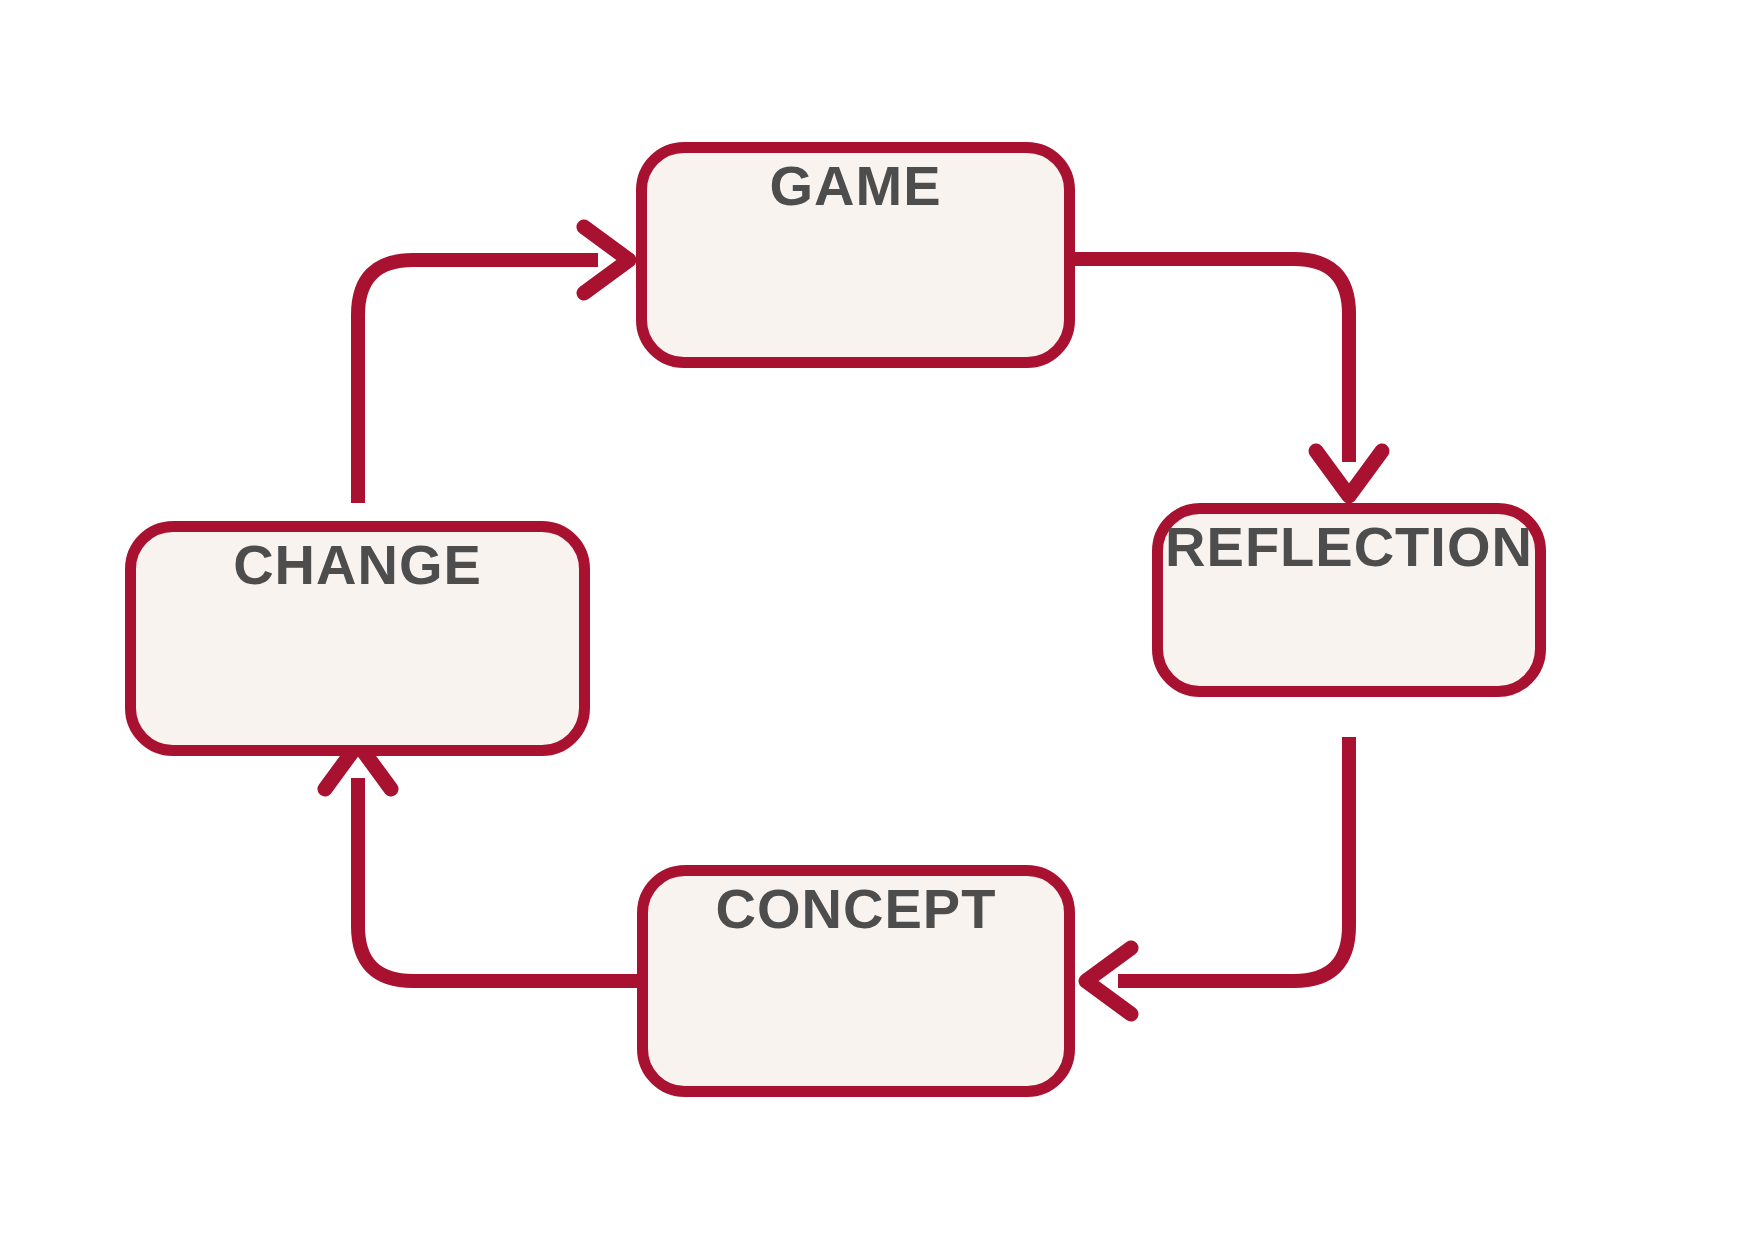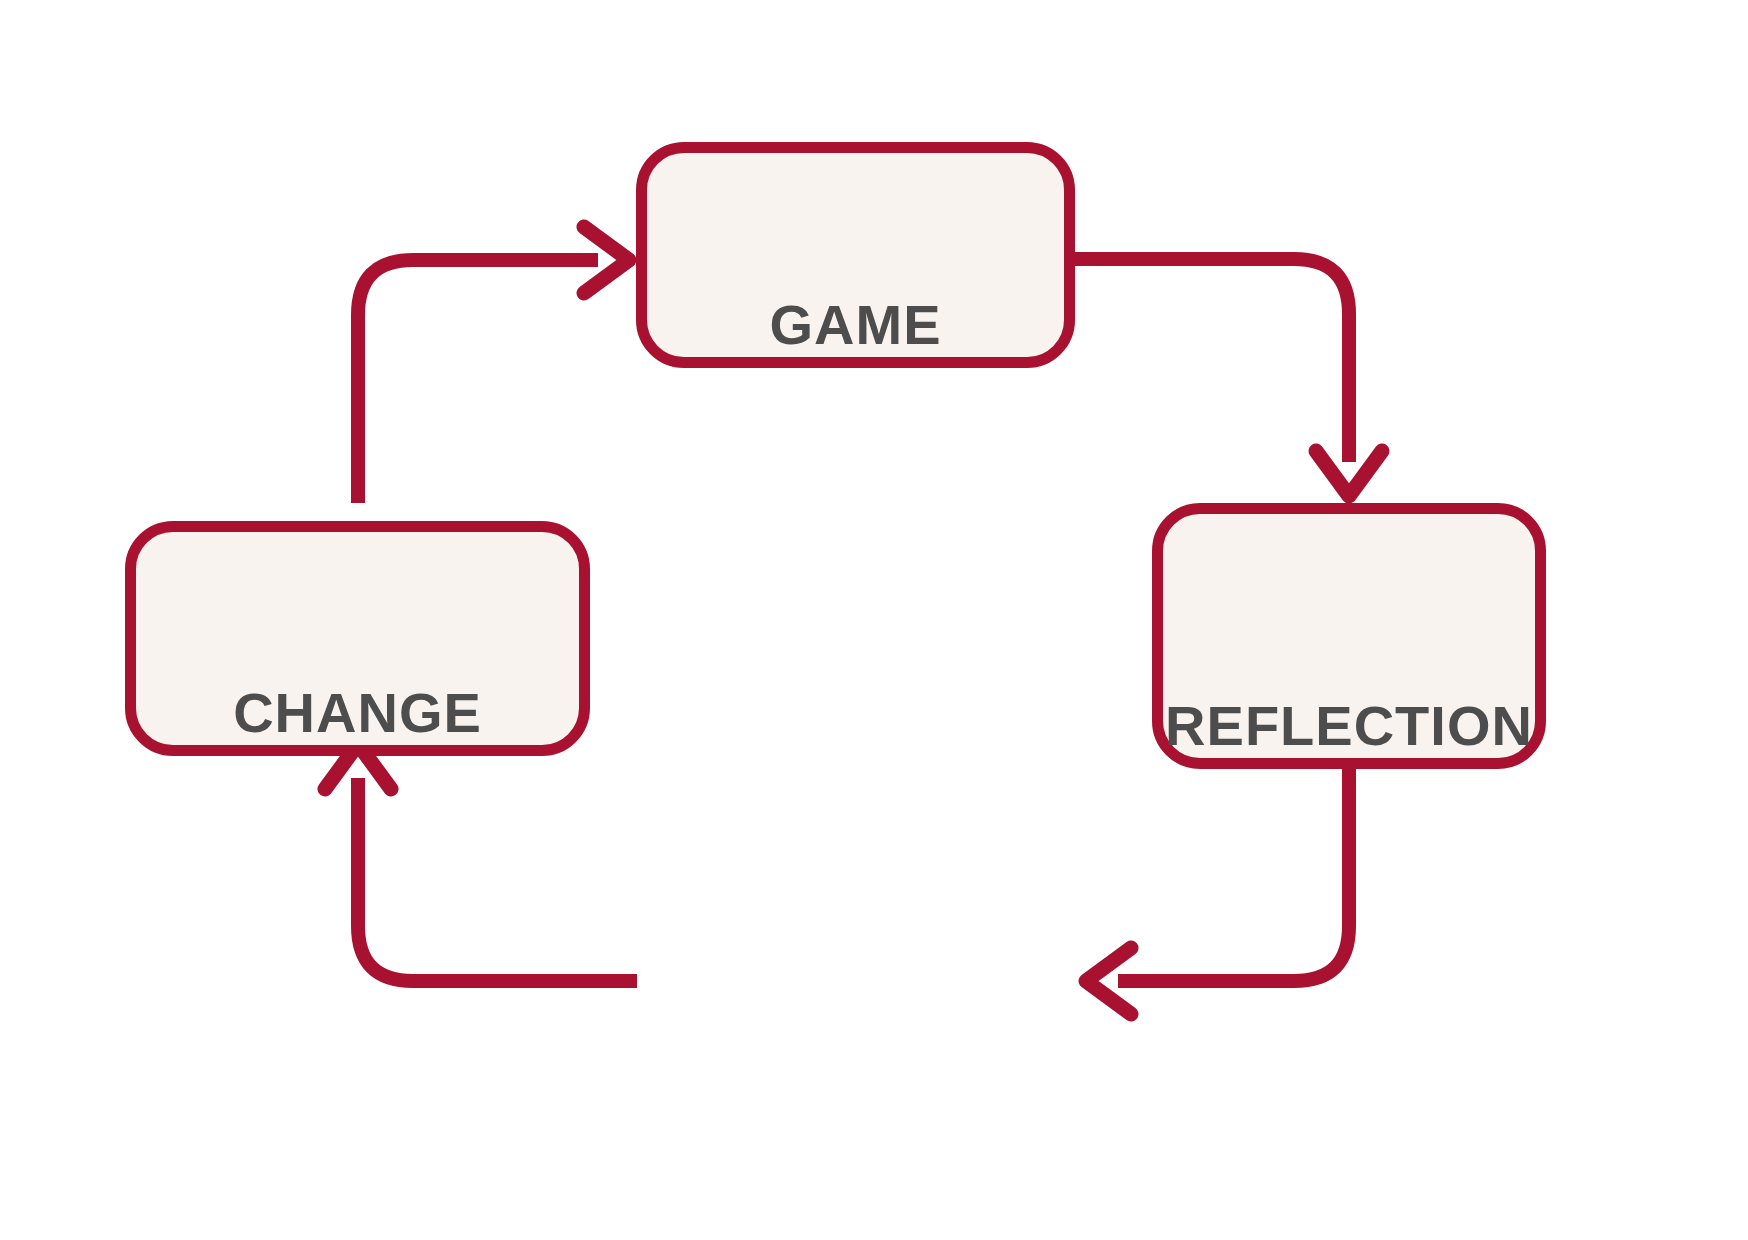--- a/index.html
+++ b/index.html
@@ -38,33 +38,33 @@
     stroke-width: 15;
     stroke-linecap: round;
     stroke-linejoin: round;
   }
   .node {
     position: absolute;
     background: var(--node-fill);
     border: 11px solid var(--node-border);
     border-radius: 48px;
     display: flex;
-    align-items: flex-end;
+    align-items: flex-start;
     justify-content: center;
   }
   .node-label {
     font-weight: bold;
     font-size: 56px;
     letter-spacing: 1px;
     color: var(--label);
     white-space: nowrap;
     user-select: none;
   }
   .node-game       { left: 636px;  top: 142px; width: 439px; height: 226px; }
-  .node-reflection { left: 1152px; top: 503px; width: 394px; height: 266px; }
+  .node-reflection { left: 1152px; top: 503px; width: 394px; height: 194px; }
   .node-change     { left: 125px;  top: 502px; width: 465px; height: 235px; margin-top: 19px; }
   .node-concept    { left: 637px;  top: 865px; width: 438px; height: 232px; }
 </style>
 </head>
 <body>
 
 <div class="canvas">
 
   <svg class="edges-svg" viewBox="0 0 1748 1240">
 
@@ -82,18 +82,21 @@
   </svg>
 
   <div class="node node-game">
     <span class="node-label">GAME</span>
   </div>
 
   <div class="node node-reflection">
     <span class="node-label">REFLECTION</span>
   </div>
 
+  <div class="node node-concept">
+    <span class="node-label">CONCEPT</span>
+  </div>
 
   <div class="node node-change">
     <span class="node-label">CHANGE</span>
   </div>
 
 </div>
 
 </body></html>

